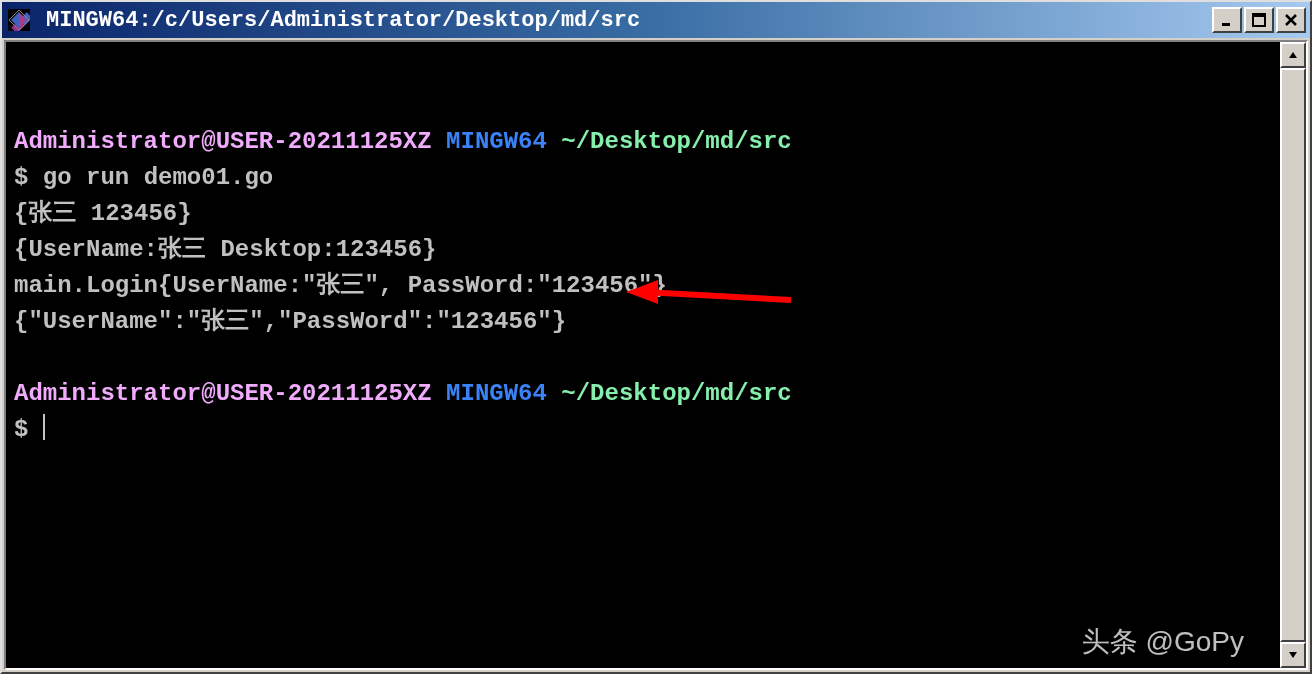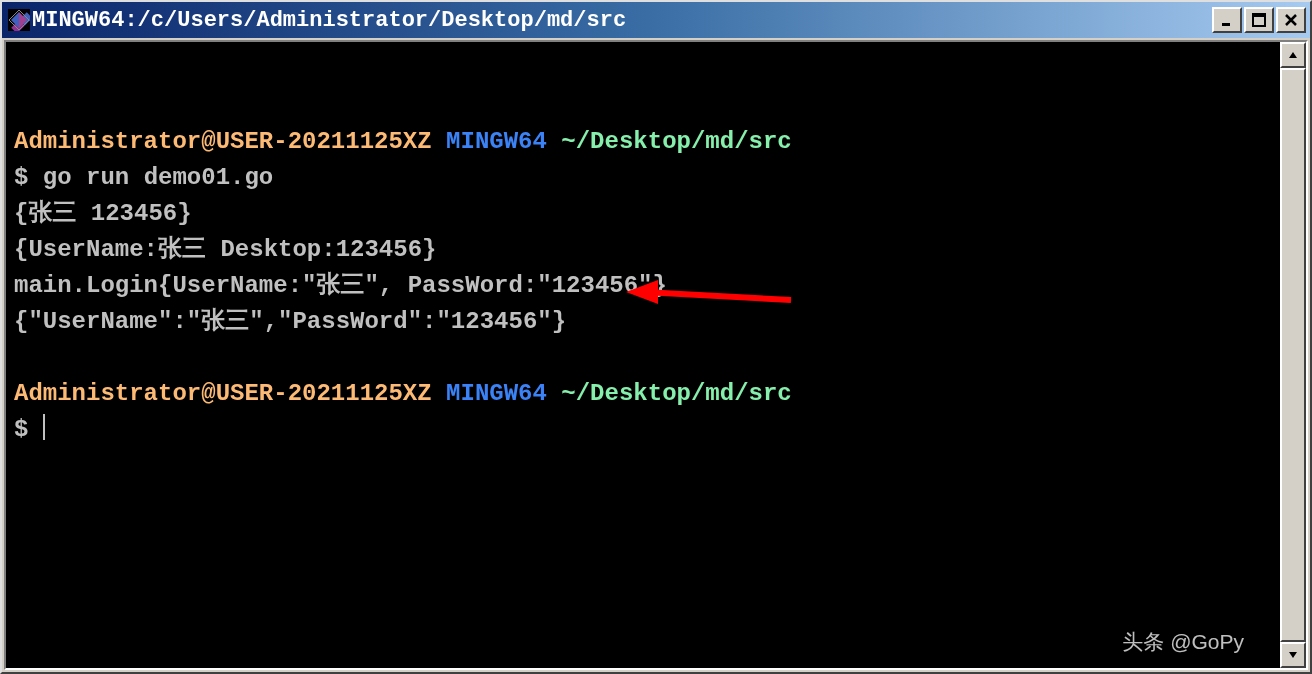--- a/index.html
+++ b/index.html
@@ -21,21 +21,21 @@
       border-color: #dfdfdf #404040 #404040 #dfdfdf;
       background: #d4d0c8;
       position: relative;
     }
     .titlebar {
       height: 36px;
       background: linear-gradient(to right, #0a246a, #3a6ea5, #a6caf0);
       display: flex;
       align-items: center;
       padding: 0 4px;
-      gap: 0;
+      gap: 14px;
     }
     .titlebar-icon {
       width: 26px;
       height: 26px;
       display: flex;
       align-items: center;
       justify-content: center;
     }
     .titlebar-title {
       flex: 1;
@@ -118,21 +118,21 @@
     .scroll-thumb {
       position: absolute;
       top: 26px;
       right: 0;
       width: 26px;
       bottom: 26px;
       background: #d4d0c8;
       border: 2px solid;
       border-color: #ffffff #404040 #404040 #ffffff;
     }
-    .user { color: #fdba74; }
+    .user { color: #f0abfc; }
     .env { color: #3b82f6; }
     .path { color: #86efac; }
     .white { color: #c0c0c0; }
     .cursor {
       display: inline-block;
       width: 2px;
       height: 26px;
       background: #c0c0c0;
       vertical-align: -4px;
       margin-left: 0px;
@@ -141,21 +141,21 @@
       position: absolute;
       left: 620px;
       top: 230px;
       pointer-events: none;
     }
     .watermark {
       position: absolute;
       bottom: 8px;
       right: 36px;
       color: rgba(255,255,255,0.75);
-      font-size: 21px;
+      font-size: 28px;
       font-family: "Microsoft YaHei", sans-serif;
       font-weight: normal;
     }
   </style>
 </head>
 <body>
 
 <div class="window">
 
   <div class="titlebar">

